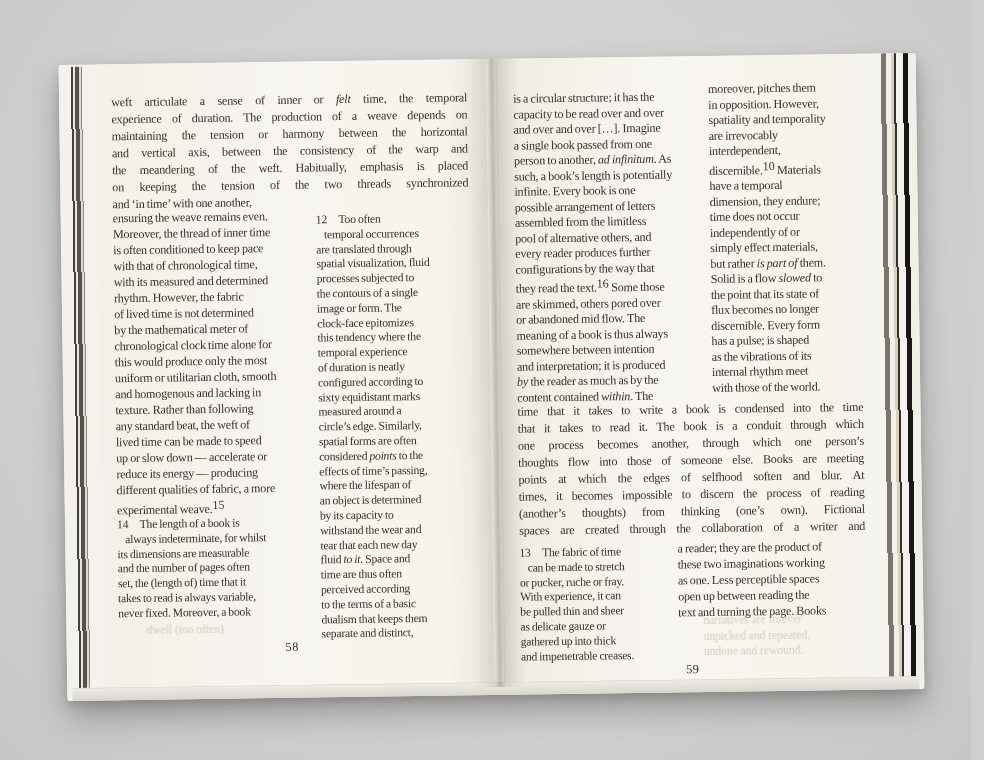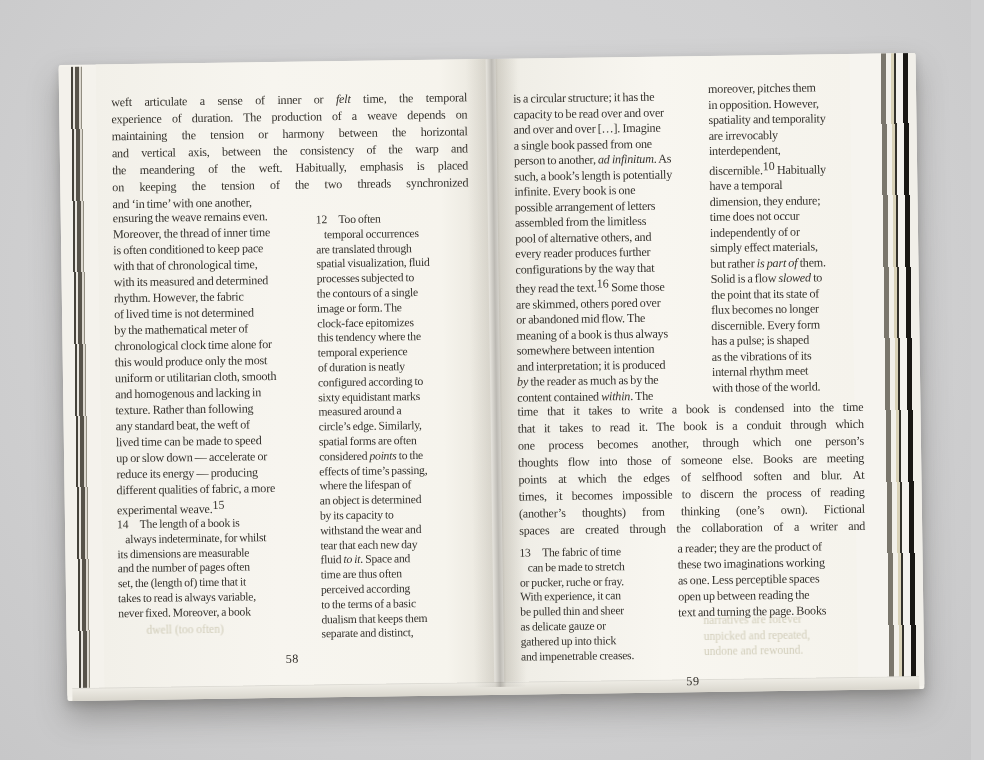--- a/index.html
+++ b/index.html
@@ -27,21 +27,21 @@
   .tb .line{display:block;}
   .wide .line{line-height:17px;text-align:justify;text-align-last:justify;}
   .wide .line.end{text-align-last:left;}
   .bodycol .line{line-height:16px;white-space:nowrap;}
   .bodycol-t .line{line-height:15.5px;white-space:nowrap;}
   .note{font-size:11.7px;line-height:14.8px;}
   .note .line{white-space:nowrap;}
   .line.ind{padding-left:8px;}
   .it{font-style:italic;}
   .sup{font-size:12px;vertical-align:4px;letter-spacing:0;}
-  .pn{position:absolute;font-size:12.3px;letter-spacing:.5px;margin-top:12px;}
+  .pn{position:absolute;font-size:12.3px;letter-spacing:.5px;}
   .ghost{position:absolute;color:rgba(158,150,113,.42);filter:blur(.4px);font-size:11.5px;}
   .ghost .line{line-height:15.5px;white-space:nowrap;}
 </style>
 </head>
 <body>
 <div id="stage">
 
   <div class="book">
     <div class="page-left"></div>
     <div class="page-right"></div>
@@ -144,21 +144,21 @@
         <div class="line"><span>and interpretation; it is produced</span></div>
         <div class="line"><span class="it">by</span><span> the reader as much as by the</span></div>
         <div class="line end"><span>content contained </span><span class="it">within</span><span>. The</span></div>
       </div>
     <div class="tb bodycol-t" style="left:649px;top:26px;width:152px;">
         <div class="line"><span>moreover, pitches them</span></div>
         <div class="line"><span>in opposition. However,</span></div>
         <div class="line"><span>spatiality and temporality</span></div>
         <div class="line"><span>are irrevocably</span></div>
         <div class="line"><span>interdependent,</span></div>
-        <div class="line"><span>discernible.</span><span class="sup">10</span><span> Habitually</span></div>
+        <div class="line"><span>discernible.</span><span class="sup">10</span><span> Materials</span></div>
         <div class="line"><span>have a temporal</span></div>
         <div class="line"><span>dimension, they endure;</span></div>
         <div class="line"><span>time does not occur</span></div>
         <div class="line"><span>independently of or</span></div>
         <div class="line"><span>simply effect materials,</span></div>
         <div class="line"><span>but rather </span><span class="it">is part of</span><span> them.</span></div>
         <div class="line"><span>Solid is a flow </span><span class="it">slowed</span><span> to</span></div>
         <div class="line"><span>the point that its state of</span></div>
         <div class="line"><span>flux becomes no longer</span></div>
         <div class="line"><span>discernible. Every form</span></div>

